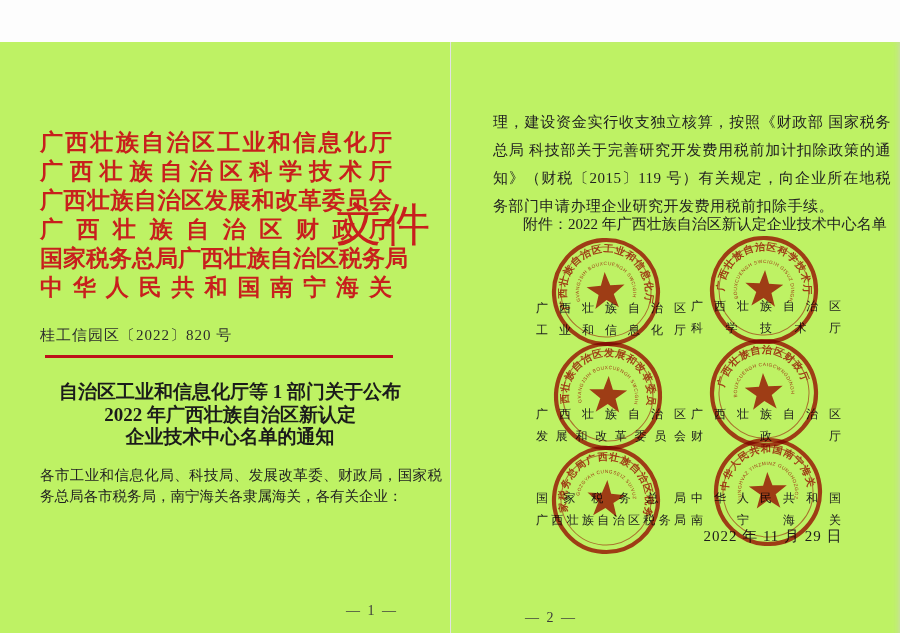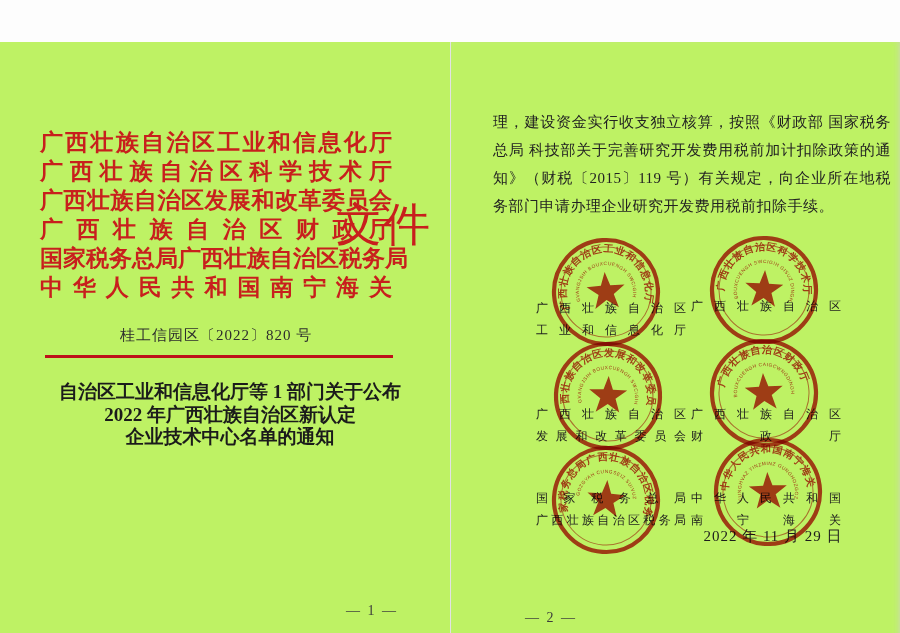--- a/index.html
+++ b/index.html
@@ -10,21 +10,21 @@
   .page2 { border-left:1px solid #e2e2e2;
            box-shadow: inset -5px 0 8px -6px #cfcfcf, inset 0 -4px 8px -6px #d8d8d8; }
 
   
   .red-head { position:absolute; left:40px; top:86px; width:352px; }
   .red-head-line { font-size:23px; font-weight:bold; color:var(--header-red);
                    line-height:29px; text-align:justify; text-align-last:justify;
                    text-justify:inter-character; white-space:nowrap; }
   .doc-type { position:absolute; left:336px; top:152px; font-size:46px; font-weight:normal;
               color:var(--header-red); letter-spacing:2px; white-space:nowrap; }
-  .doc-number { position:absolute; left:40px; top:284px; width:352px; text-align:center;
+  .doc-number { position:absolute; left:40px; top:284px; width:352px; text-align:left;
                 font-size:15px; color:#2d2d2d; letter-spacing:1px; }
   .red-rule { position:absolute; left:45px; top:313px; width:348px; height:3px;
               background:var(--rule-red); }
   .title { position:absolute; left:25px; top:339px; width:410px; text-align:center;
            font-size:19px; font-weight:bold; color:#1b1b1b; line-height:22.5px; }
   .body1 { position:absolute; left:40px; top:423px; width:402px; font-size:14.5px;
            line-height:20.5px; color:#222; text-align:justify; }
   .body1 p.indent { text-indent:2em; }
   .folio { font-size:14px; color:#3c3c3c; letter-spacing:2px; white-space:nowrap; }
   .folio1 { position:absolute; right:52px; top:561px; }
@@ -66,35 +66,38 @@
     </div>
     <div class="doc-type">文件</div>
     <div class="doc-number">桂工信园区〔2022〕820 号</div>
     <div class="red-rule"></div>
     <div class="title">
       <div>自治区工业和信息化厅等 1 部门关于公布</div>
       <div>2022 年广西壮族自治区新认定</div>
       <div>企业技术中心名单的通知</div>
     </div>
     <div class="body1">
+      <p>各市工业和信息化局、科技局、发展改革委、财政局，国家税务总局各市税务局，南宁海关各隶属海关，各有关企业：</p>
     </div>
     <div class="folio folio1">— 1 —</div>
   </section>
 
   <section class="sheet page2">
     <p class="p2-para">理，建设资金实行收支独立核算，按照《财政部 国家税务总局 科技部关于完善研究开发费用税前加计扣除政策的通知》（财税〔2015〕119 号）有关规定，向企业所在地税务部门申请办理企业研究开发费用税前扣除手续。</p>
+    <div class="attachment">附件：2022 年广西壮族自治区新认定企业技术中心名单</div>
 
     <div class="stamp-area">
 
       <div class="sig" style="left:85px;top:50px">
         <div class="sig-line">广西壮族自治区</div>
         <div class="sig-line">工业和信息化厅</div>
       </div>
       <div class="sig" style="left:240px;top:48px">
         <div class="sig-line">广西壮族自治区</div>
+        <div class="sig-line">科学技术厅</div>
       </div>
       <div class="sig" style="left:85px;top:156px">
         <div class="sig-line">广西壮族自治区</div>
         <div class="sig-line">发展和改革委员会</div>
       </div>
       <div class="sig" style="left:240px;top:156px">
         <div class="sig-line">广西壮族自治区</div>
         <div class="sig-line">财政厅</div>
       </div>
       <div class="sig" style="left:85px;top:240px">

